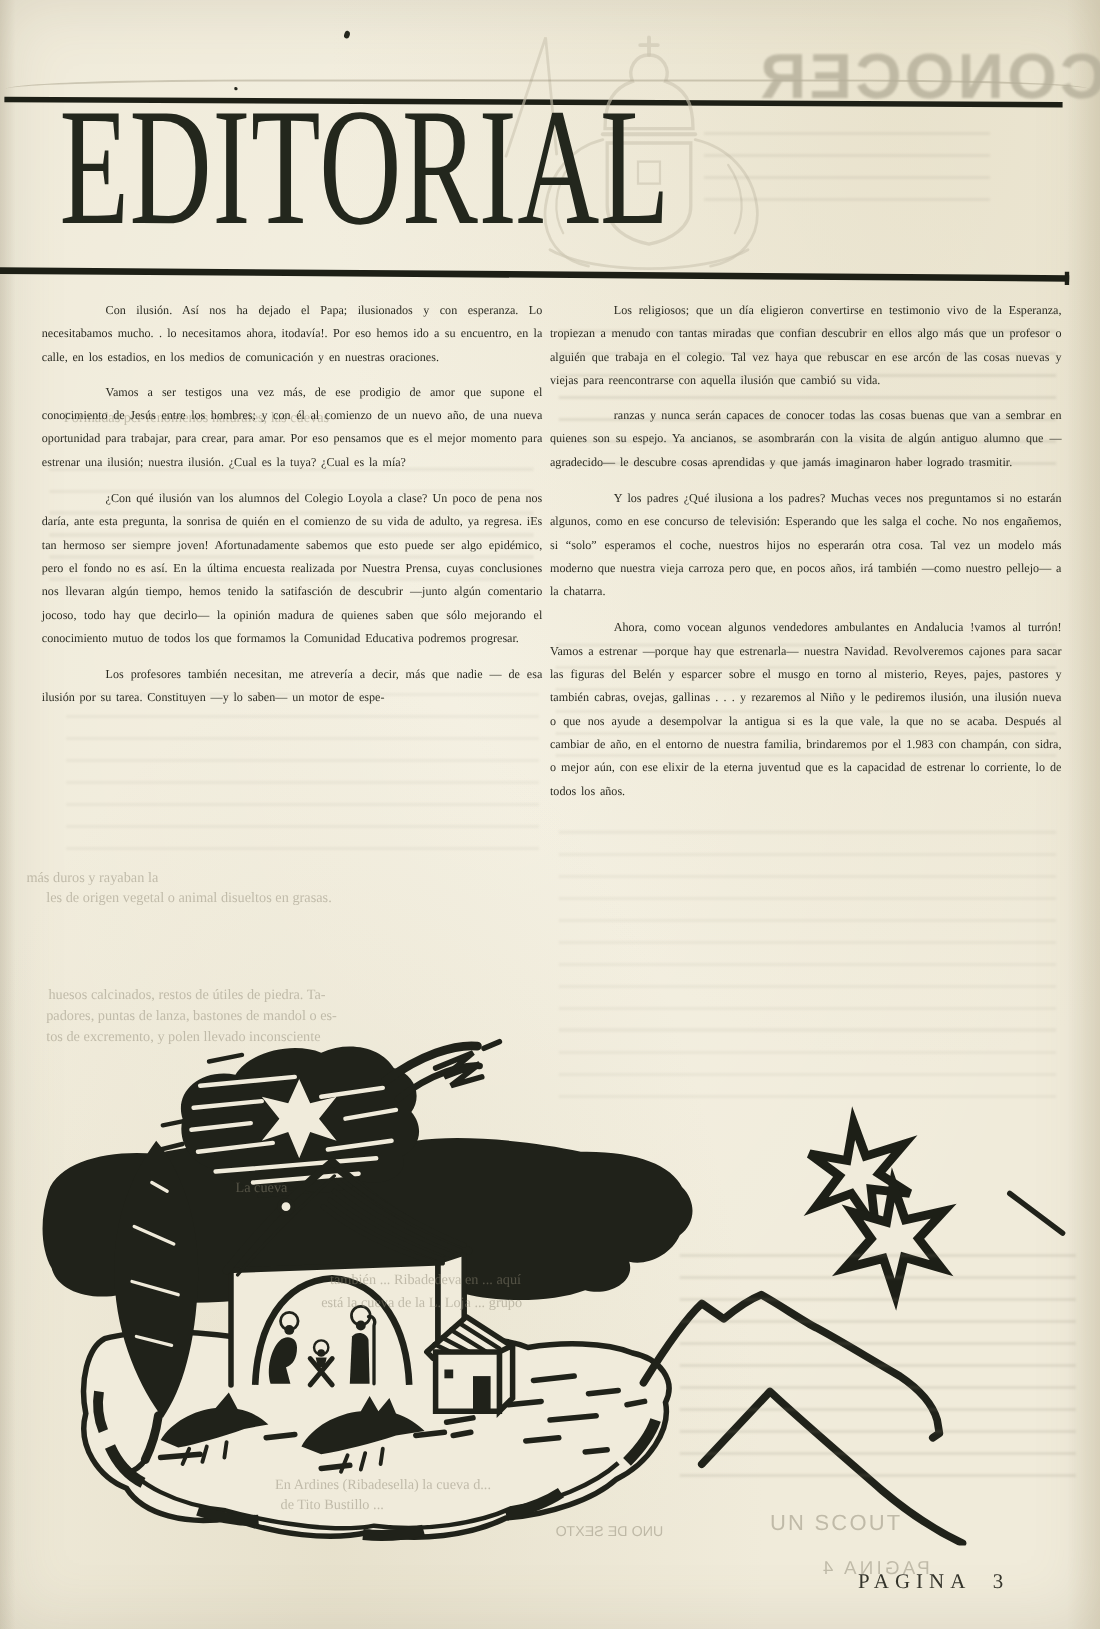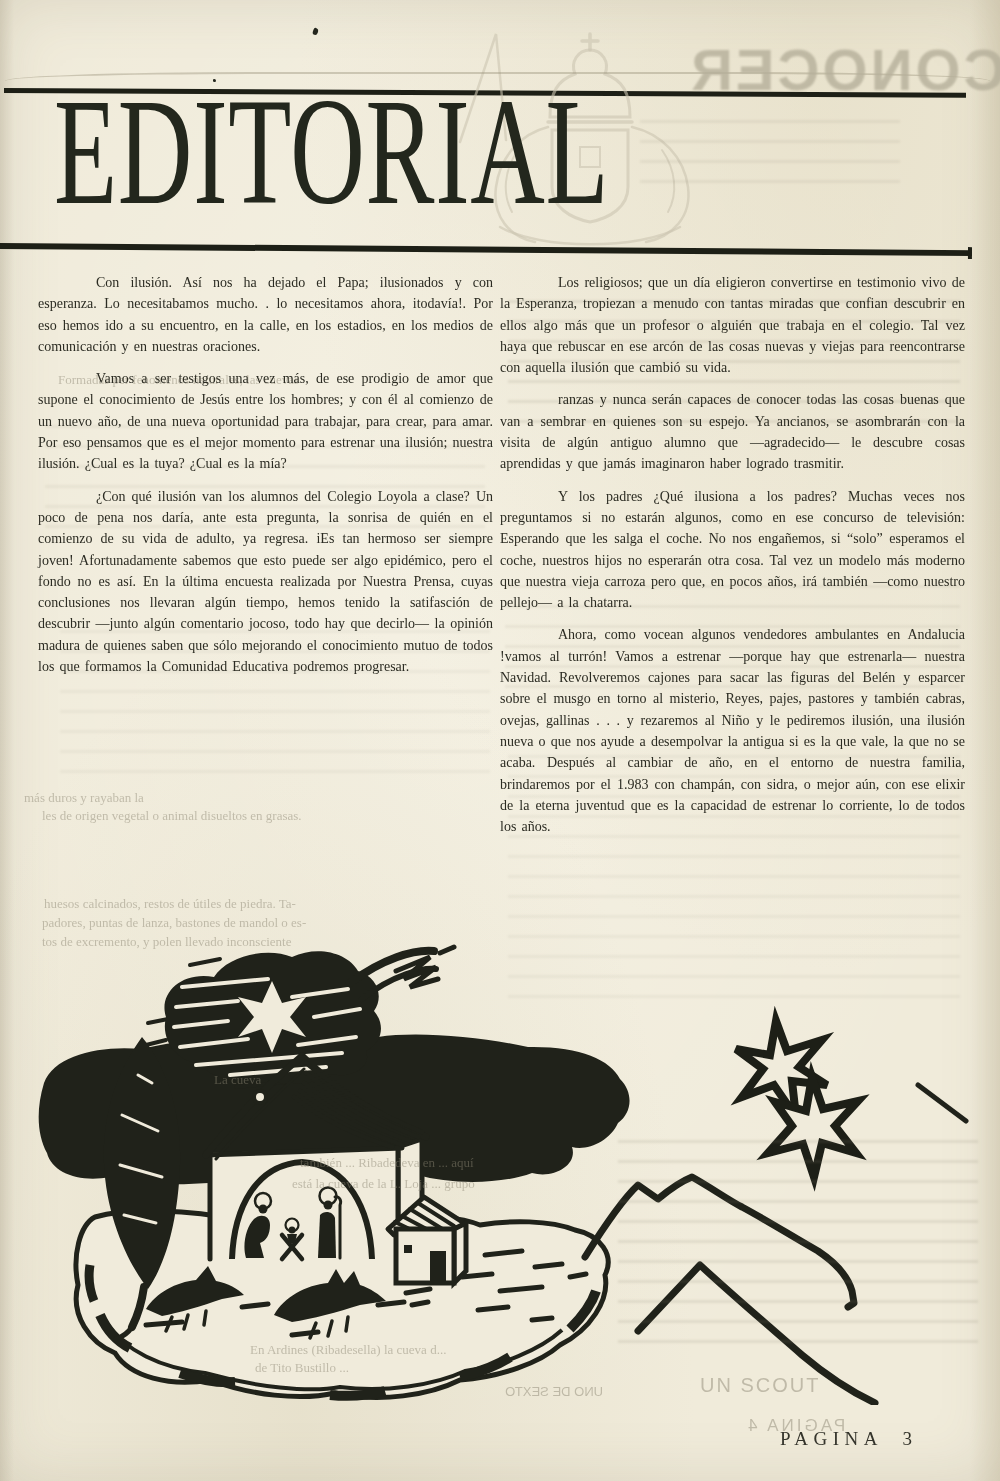--- a/index.html
+++ b/index.html
@@ -16,21 +16,21 @@
   
   .rule{position:absolute;background:#1d1f16;transform-origin:left center;}
   .rule-top{left:4px;top:88px;width:962px;height:5px;transform:rotate(0.28deg);}
   .rule-mid{left:0px;top:243px;width:972px;height:6px;transform:rotate(0.42deg);}
   .rule-mid::after{content:"";position:absolute;right:0;top:-3px;width:4px;height:12px;background:#1d1f16;}
   
   .title{position:absolute;left:54px;top:76px;margin:0;font-family:"Liberation Serif",serif;
     font-weight:400;font-size:152px;line-height:1;color:#23271d;letter-spacing:1px;
     transform:scaleX(0.68);transform-origin:left top;white-space:nowrap;z-index:6;}
   
-  .col{position:absolute;top:272px;color:#2b2b22;font-size:14px;line-height:21.3px;
+  .col{position:absolute;top:272px;color:#2b2b22;font-size:11px;line-height:21.3px;
     text-align:justify;word-spacing:1.6px;z-index:6;}
   .col p{margin:0 0 11px 0;text-indent:58px;}
   .col-left{left:38px;width:455px;}
   .col-right{left:500px;width:465px;}
   
   .page-number{position:absolute;left:780px;top:1428px;font-family:Liberation Serif, serif;
     font-size:19px;letter-spacing:5.5px;color:#34342b;white-space:pre;z-index:6;}
   
   .ghost-layer{position:absolute;inset:0;z-index:4;pointer-events:none;}
   .ghost{position:absolute;font-family:"Liberation Serif",serif;color:#8d8774;opacity:.48;
@@ -246,20 +246,21 @@
   </div>
 
   <div class="rule rule-top"></div>
   <h1 class="title">EDITORIAL</h1>
   <div class="rule rule-mid"></div>
 
   <div class="col col-left">
     <p>Con ilusión. Así nos ha dejado el Papa; ilusionados y con esperanza. Lo necesitabamos mucho. . lo necesitamos ahora, itodavía!. Por eso hemos ido a su encuentro, en la calle, en los estadios, en los medios de comunicación y en nuestras oraciones.</p>
     <p>Vamos a ser testigos una vez más, de ese prodigio de amor que supone el conocimiento de Jesús entre los hombres; y con él al comienzo de un nuevo año, de una nueva oportunidad para trabajar, para crear, para amar. Por eso pensamos que es el mejor momento para estrenar una ilusión; nuestra ilusión. ¿Cual es la tuya? ¿Cual es la mía?</p>
     <p>¿Con qué ilusión van los alumnos del Colegio Loyola a clase? Un poco de pena nos daría, ante esta pregunta, la sonrisa de quién en el comienzo de su vida de adulto, ya regresa. iEs tan hermoso ser siempre joven! Afortunadamente sabemos que esto puede ser algo epidémico, pero el fondo no es así. En la última encuesta realizada por Nuestra Prensa, cuyas conclusiones nos llevaran algún tiempo, hemos tenido la satifasción de descubrir —junto algún comentario jocoso, todo hay que decirlo— la opinión madura de quienes saben que sólo mejorando el conocimiento mutuo de todos los que formamos la Comunidad Educativa podremos progresar.</p>
+    <p>Los profesores también necesitan, me atrevería a decir, más que nadie — de esa ilusión por su tarea. Constituyen —y lo saben— un motor de espe-</p>
   </div>
   <div class="col col-right">
     <p>Los religiosos; que un día eligieron convertirse en testimonio vivo de la Esperanza, tropiezan a menudo con tantas miradas que confian descubrir en ellos algo más que un profesor o alguién que trabaja en el colegio. Tal vez haya que rebuscar en ese arcón de las cosas nuevas y viejas para reencontrarse con aquella ilusión que cambió su vida.</p>
     <p>ranzas y nunca serán capaces de conocer todas las cosas buenas que van a sembrar en quienes son su espejo. Ya ancianos, se asombrarán con la visita de algún antiguo alumno que —agradecido— le descubre cosas aprendidas y que jamás imaginaron haber logrado trasmitir.</p>
     <p>Y los padres ¿Qué ilusiona a los padres? Muchas veces nos preguntamos si no estarán algunos, como en ese concurso de televisión: Esperando que les salga el coche. No nos engañemos, si “solo” esperamos el coche, nuestros hijos no esperarán otra cosa. Tal vez un modelo más moderno que nuestra vieja carroza pero que, en pocos años, irá también —como nuestro pellejo— a la chatarra.</p>
     <p>Ahora, como vocean algunos vendedores ambulantes en Andalucia !vamos al turrón! Vamos a estrenar —porque hay que estrenarla— nuestra Navidad. Revolveremos cajones para sacar las figuras del Belén y esparcer sobre el musgo en torno al misterio, Reyes, pajes, pastores y también cabras, ovejas, gallinas . . . y rezaremos al Niño y le pediremos ilusión, una ilusión nueva o que nos ayude a desempolvar la antigua si es la que vale, la que no se acaba. Después al cambiar de año, en el entorno de nuestra familia, brindaremos por el 1.983 con champán, con sidra, o mejor aún, con ese elixir de la eterna juventud que es la capacidad de estrenar lo corriente, lo de todos los años.</p>
   </div>
 
   <div class="page-number">PAGINA  3</div>
 

